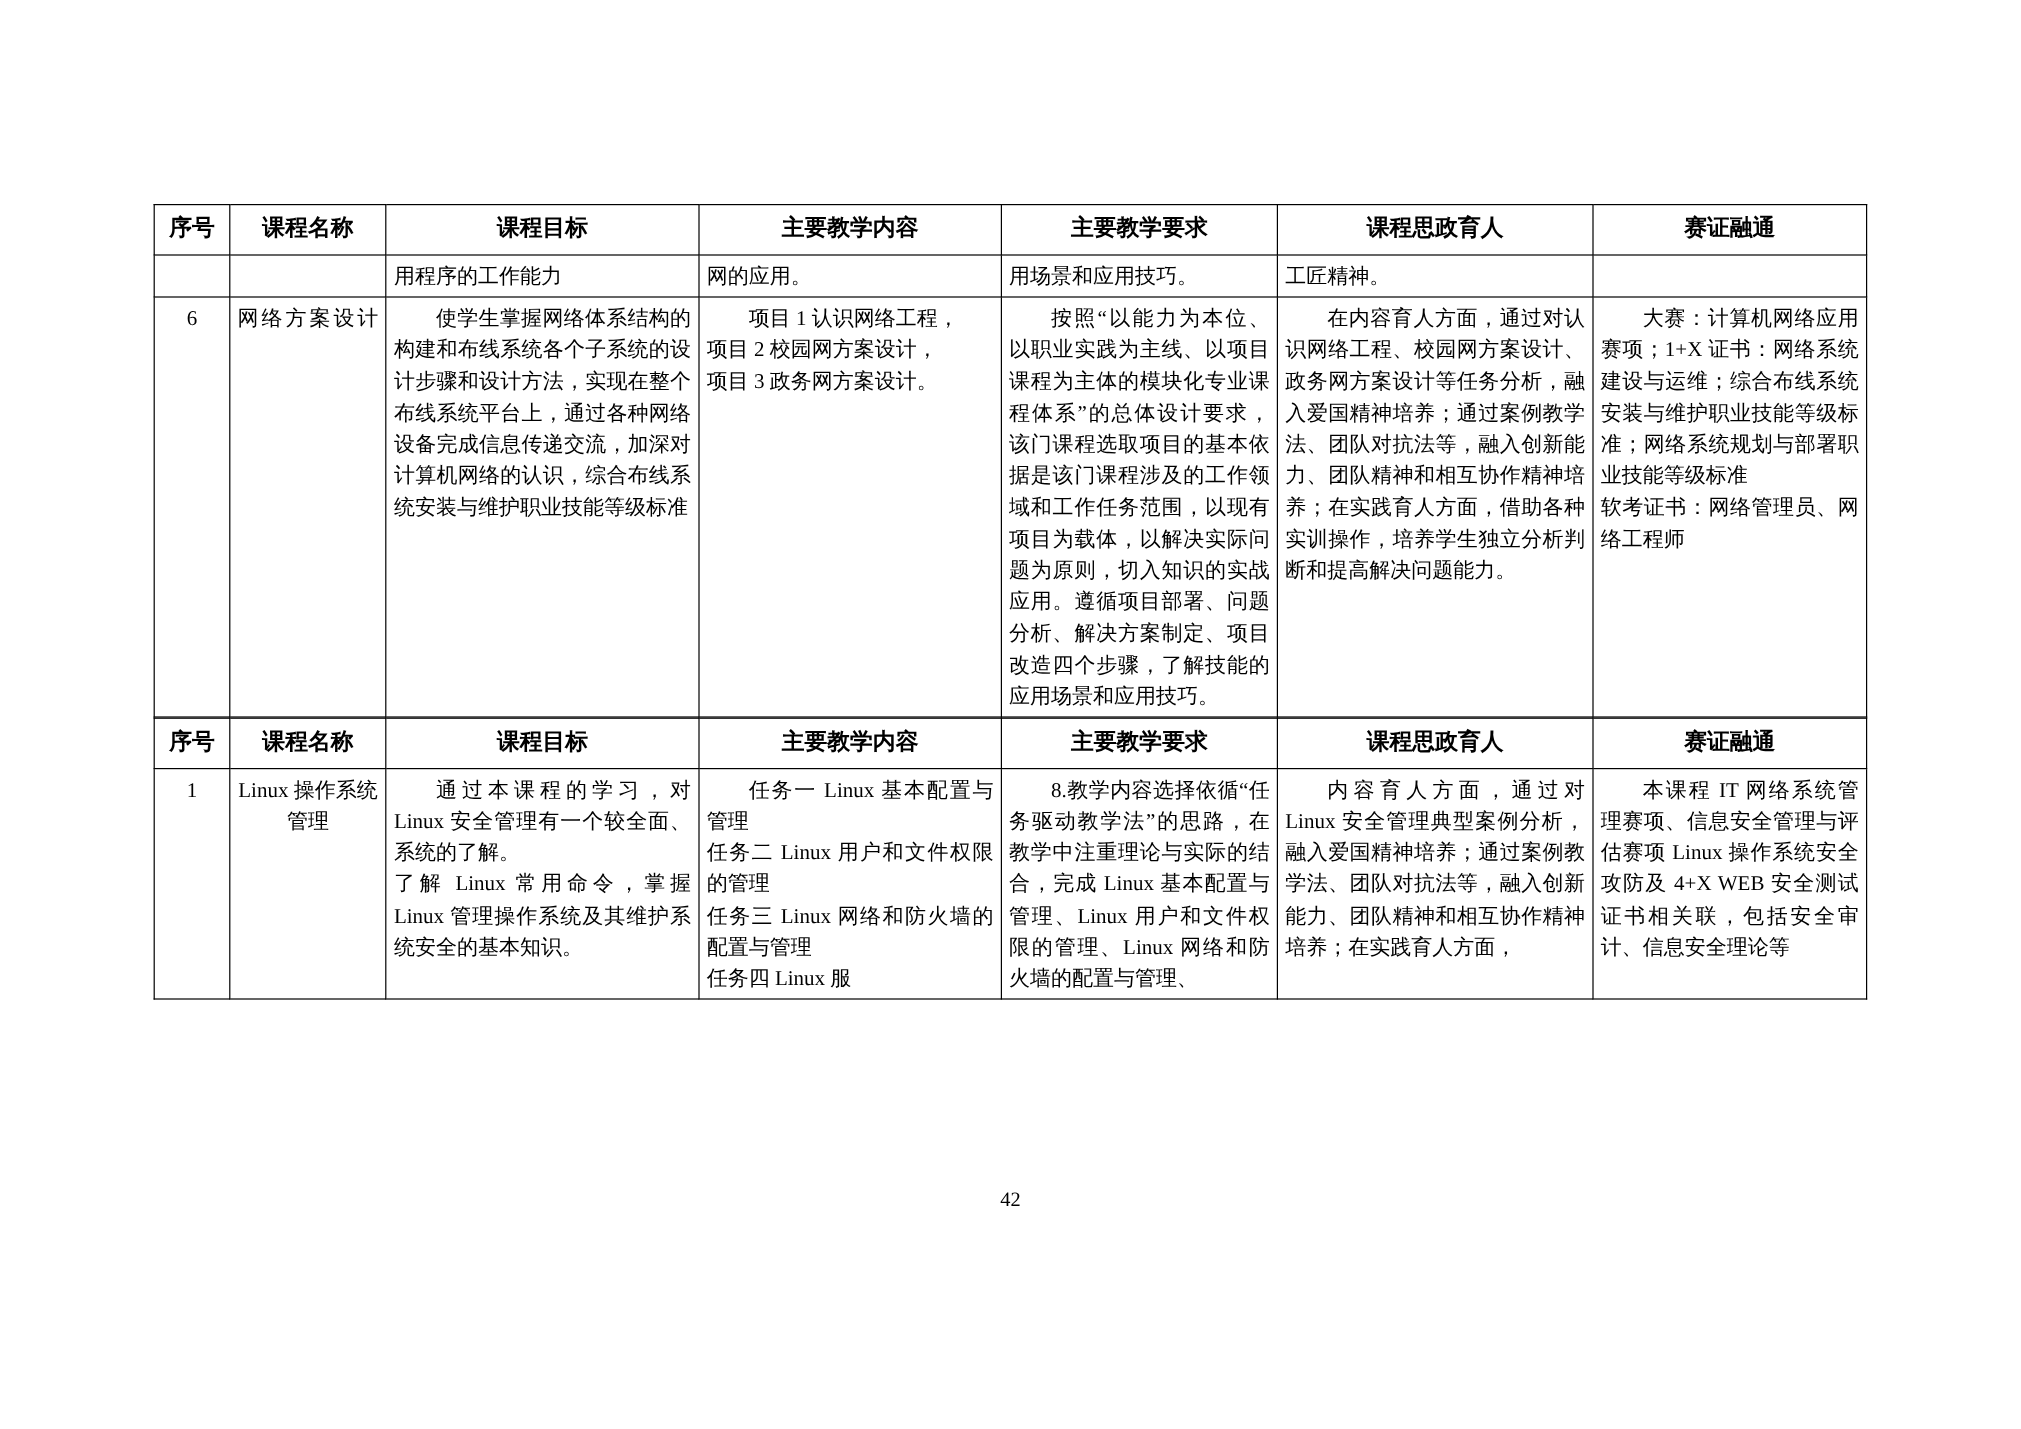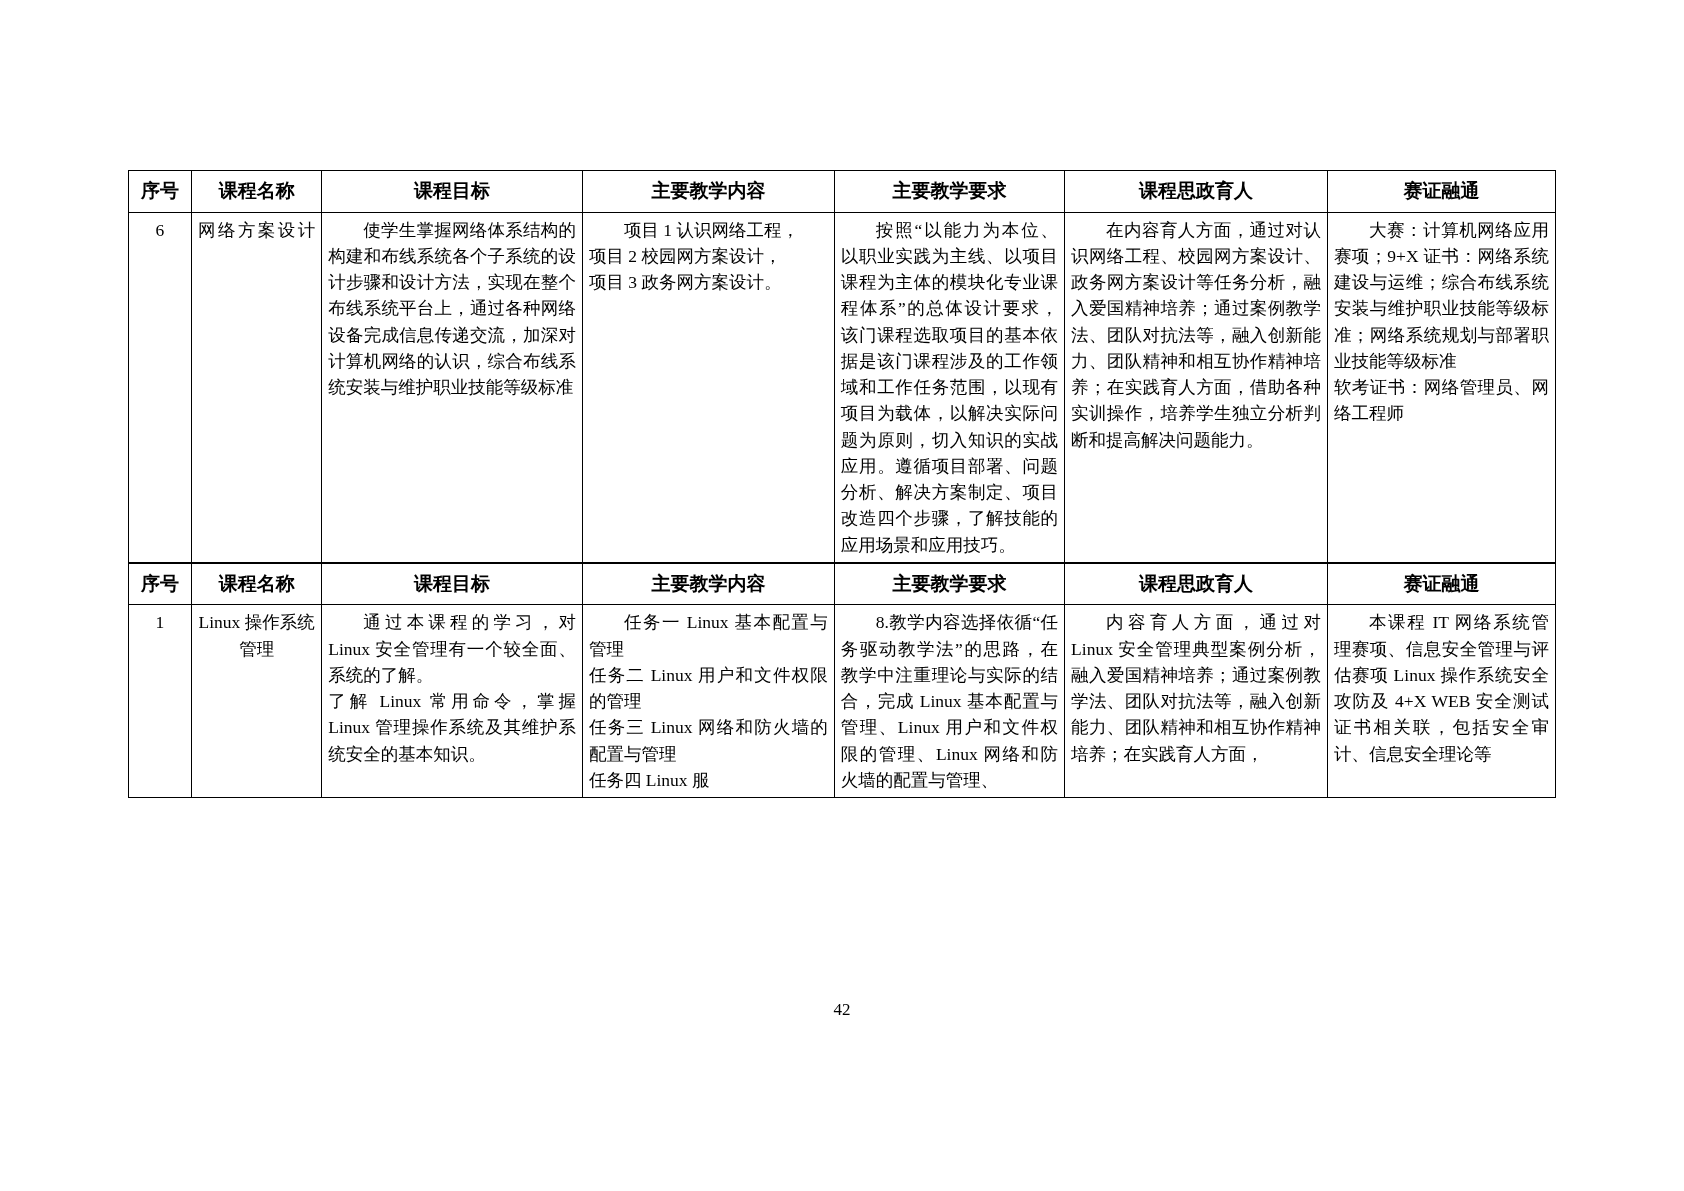--- a/index.html
+++ b/index.html
@@ -75,21 +75,21 @@
   }
   .section-title {
     font-family: "DejaVu Sans", sans-serif;
     font-weight: bold;
     font-size: 20px;
     margin: 20px 0 12px 14px;
     letter-spacing: 0.5px;
   }
   .page-number {
     position: absolute;
-    bottom: 171px;
+    bottom: 181px;
     left: 0;
     width: 100%;
     text-align: center;
     font-size: 17px;
     font-family: "Liberation Serif", serif;
   }
   .nowrap-block { white-space: pre-line; }
 </style>
 </head>
 <body>
@@ -112,29 +112,38 @@
         <th>课程名称</th>
         <th>课程目标</th>
         <th>主要教学内容</th>
         <th>主要教学要求</th>
         <th>课程思政育人</th>
         <th>赛证融通</th>
       </tr>
     </thead>
     <tbody>
       <tr>
+        <td class="cell-center-mid"></td>
+        <td class="cell-center-mid"></td>
+        <td class="cell-justify">用程序的工作能力</td>
+        <td class="cell-justify">网的应用。</td>
+        <td class="cell-justify">用场景和应用技巧。</td>
+        <td class="cell-justify">工匠精神。</td>
+        <td class="cell-justify"></td>
+      </tr>
+      <tr>
         <td class="cell-center-mid">6</td>
         <td class="cell-name">网络方案设计</td>
         <td class="cell-justify indent2">使学生掌握网络体系结构的构建和布线系统各个子系统的设计步骤和设计方法，实现在整个布线系统平台上，通过各种网络设备完成信息传递交流，加深对计算机网络的认识，综合布线系统安装与维护职业技能等级标准</td>
         <td class="cell-justify indent2 nowrap-block">项目 1  认识网络工程，
 项目 2  校园网方案设计，
 项目 3  政务网方案设计。</td>
         <td class="cell-justify indent2">按照“以能力为本位、以职业实践为主线、以项目课程为主体的模块化专业课程体系”的总体设计要求，该门课程选取项目的基本依据是该门课程涉及的工作领域和工作任务范围，以现有项目为载体，以解决实际问题为原则，切入知识的实战应用。遵循项目部署、问题分析、解决方案制定、项目改造四个步骤，了解技能的应用场景和应用技巧。</td>
         <td class="cell-justify indent2">在内容育人方面，通过对认识网络工程、校园网方案设计、政务网方案设计等任务分析，融入爱国精神培养；通过案例教学法、团队对抗法等，融入创新能力、团队精神和相互协作精神培养；在实践育人方面，借助各种实训操作，培养学生独立分析判断和提高解决问题能力。</td>
-        <td class="cell-justify indent2 nowrap-block">大赛：计算机网络应用赛项；9+X 证书：网络系统建设与运维；综合布线系统安装与维护职业技能等级标准；网络系统规划与部署职业技能等级标准
+        <td class="cell-justify indent2 nowrap-block">大赛：计算机网络应用赛项；1+X 证书：网络系统建设与运维；综合布线系统安装与维护职业技能等级标准；网络系统规划与部署职业技能等级标准
 软考证书：网络管理员、网络工程师</td>
       </tr>
     </tbody>
   </table>
 
 
   <table class="doc-table">
     <colgroup>
       <col class="col-no">
         <col class="col-name">

